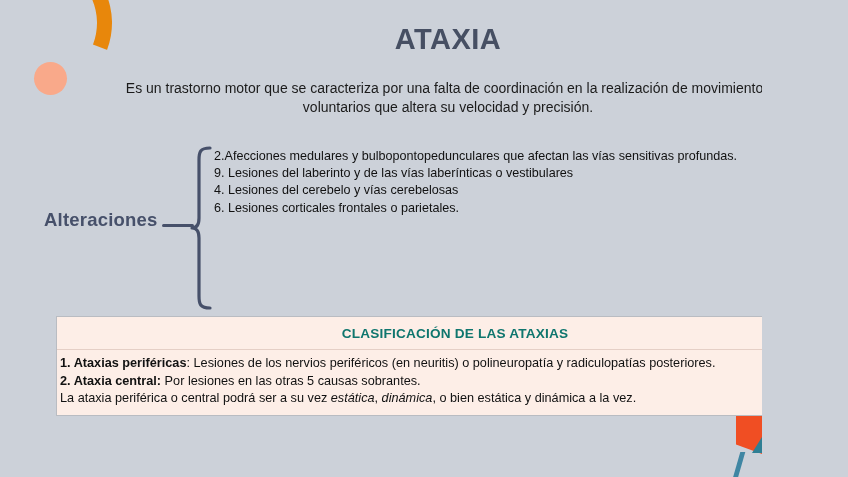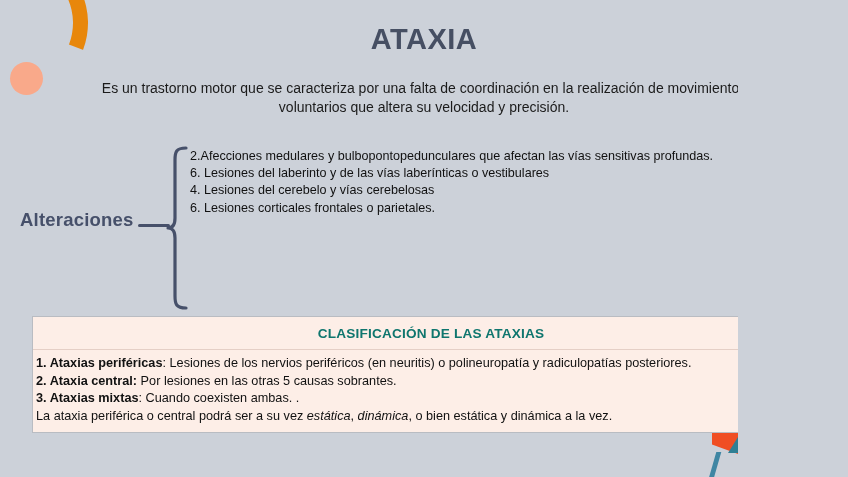--- a/index.html
+++ b/index.html
@@ -12,20 +12,21 @@
     background: #ccd1d9;
     font-family: "Liberation Sans", sans-serif;
     overflow: hidden;
   }
   .slide {
     position: relative;
     width: 738px;
     height: 477px;
     background: #ccd1d9;
     overflow: hidden;
+    margin-left: 24px;
   }
 
   
   .deco-ring {
     position: absolute;
     left: -62px;
     top: -52px;
     width: 150px;
     height: 150px;
     border: 15px solid #e8870b;
@@ -185,40 +186,37 @@
 
   <div class="alteraciones-label">Alteraciones</div>
   <div class="label-connector"></div>
 
   <svg class="brace" viewBox="0 0 22 164" preserveAspectRatio="none">
     <path d="M20 2 C10 2 9 6 9 14 L9 72 C9 79 6 82 2 82 C6 82 9 85 9 92 L9 150 C9 158 10 162 20 162" fill="none" stroke="#46506a" stroke-width="3.2" stroke-linecap="round" stroke-linejoin="round"></path>
   </svg>
 
   <div class="causes">
     <div class="just">2.Afecciones  medulares  y  bulbopontopedunculares  que  afectan  las  vías sensitivas profundas.</div>
-    <div>6. Lesiones del laberinto y de las vías laberínticas o vestibulares</div>
+    <div>9. Lesiones del laberinto y de las vías laberínticas o vestibulares</div>
     <div>4. Lesiones del cerebelo y vías cerebelosas</div>
     <div>6. Lesiones corticales frontales o parietales.</div>
   </div>
 
   <div class="class-box">
     <div class="class-header">CLASIFICACIÓN DE LAS ATAXIAS</div>
     <div class="class-body">
 
       <div class="row-just">
         <b>1. Ataxias periféricas</b><span>: </span><span>Lesiones de los nervios periféricos (en neuritis) o polineuropatía y radiculopatías posteriores.</span>
       </div>
 
       <div>
         <b>2. Ataxia central:</b><span> </span><span>Por lesiones en las otras 5 causas sobrantes.</span>
       </div>
 
-      <div>
-        <b>3. Ataxias mixtas</b><span>: </span><span>Cuando coexisten ambas. .</span>
-      </div>
 
       <div>
         <span>La ataxia periférica o central podrá ser a su vez </span><i>estática</i><span>, </span><i>dinámica</i><span>, o bien estática y dinámica a la vez.</span>
       </div>
 
     </div>
   </div>
 
 </div>
 

